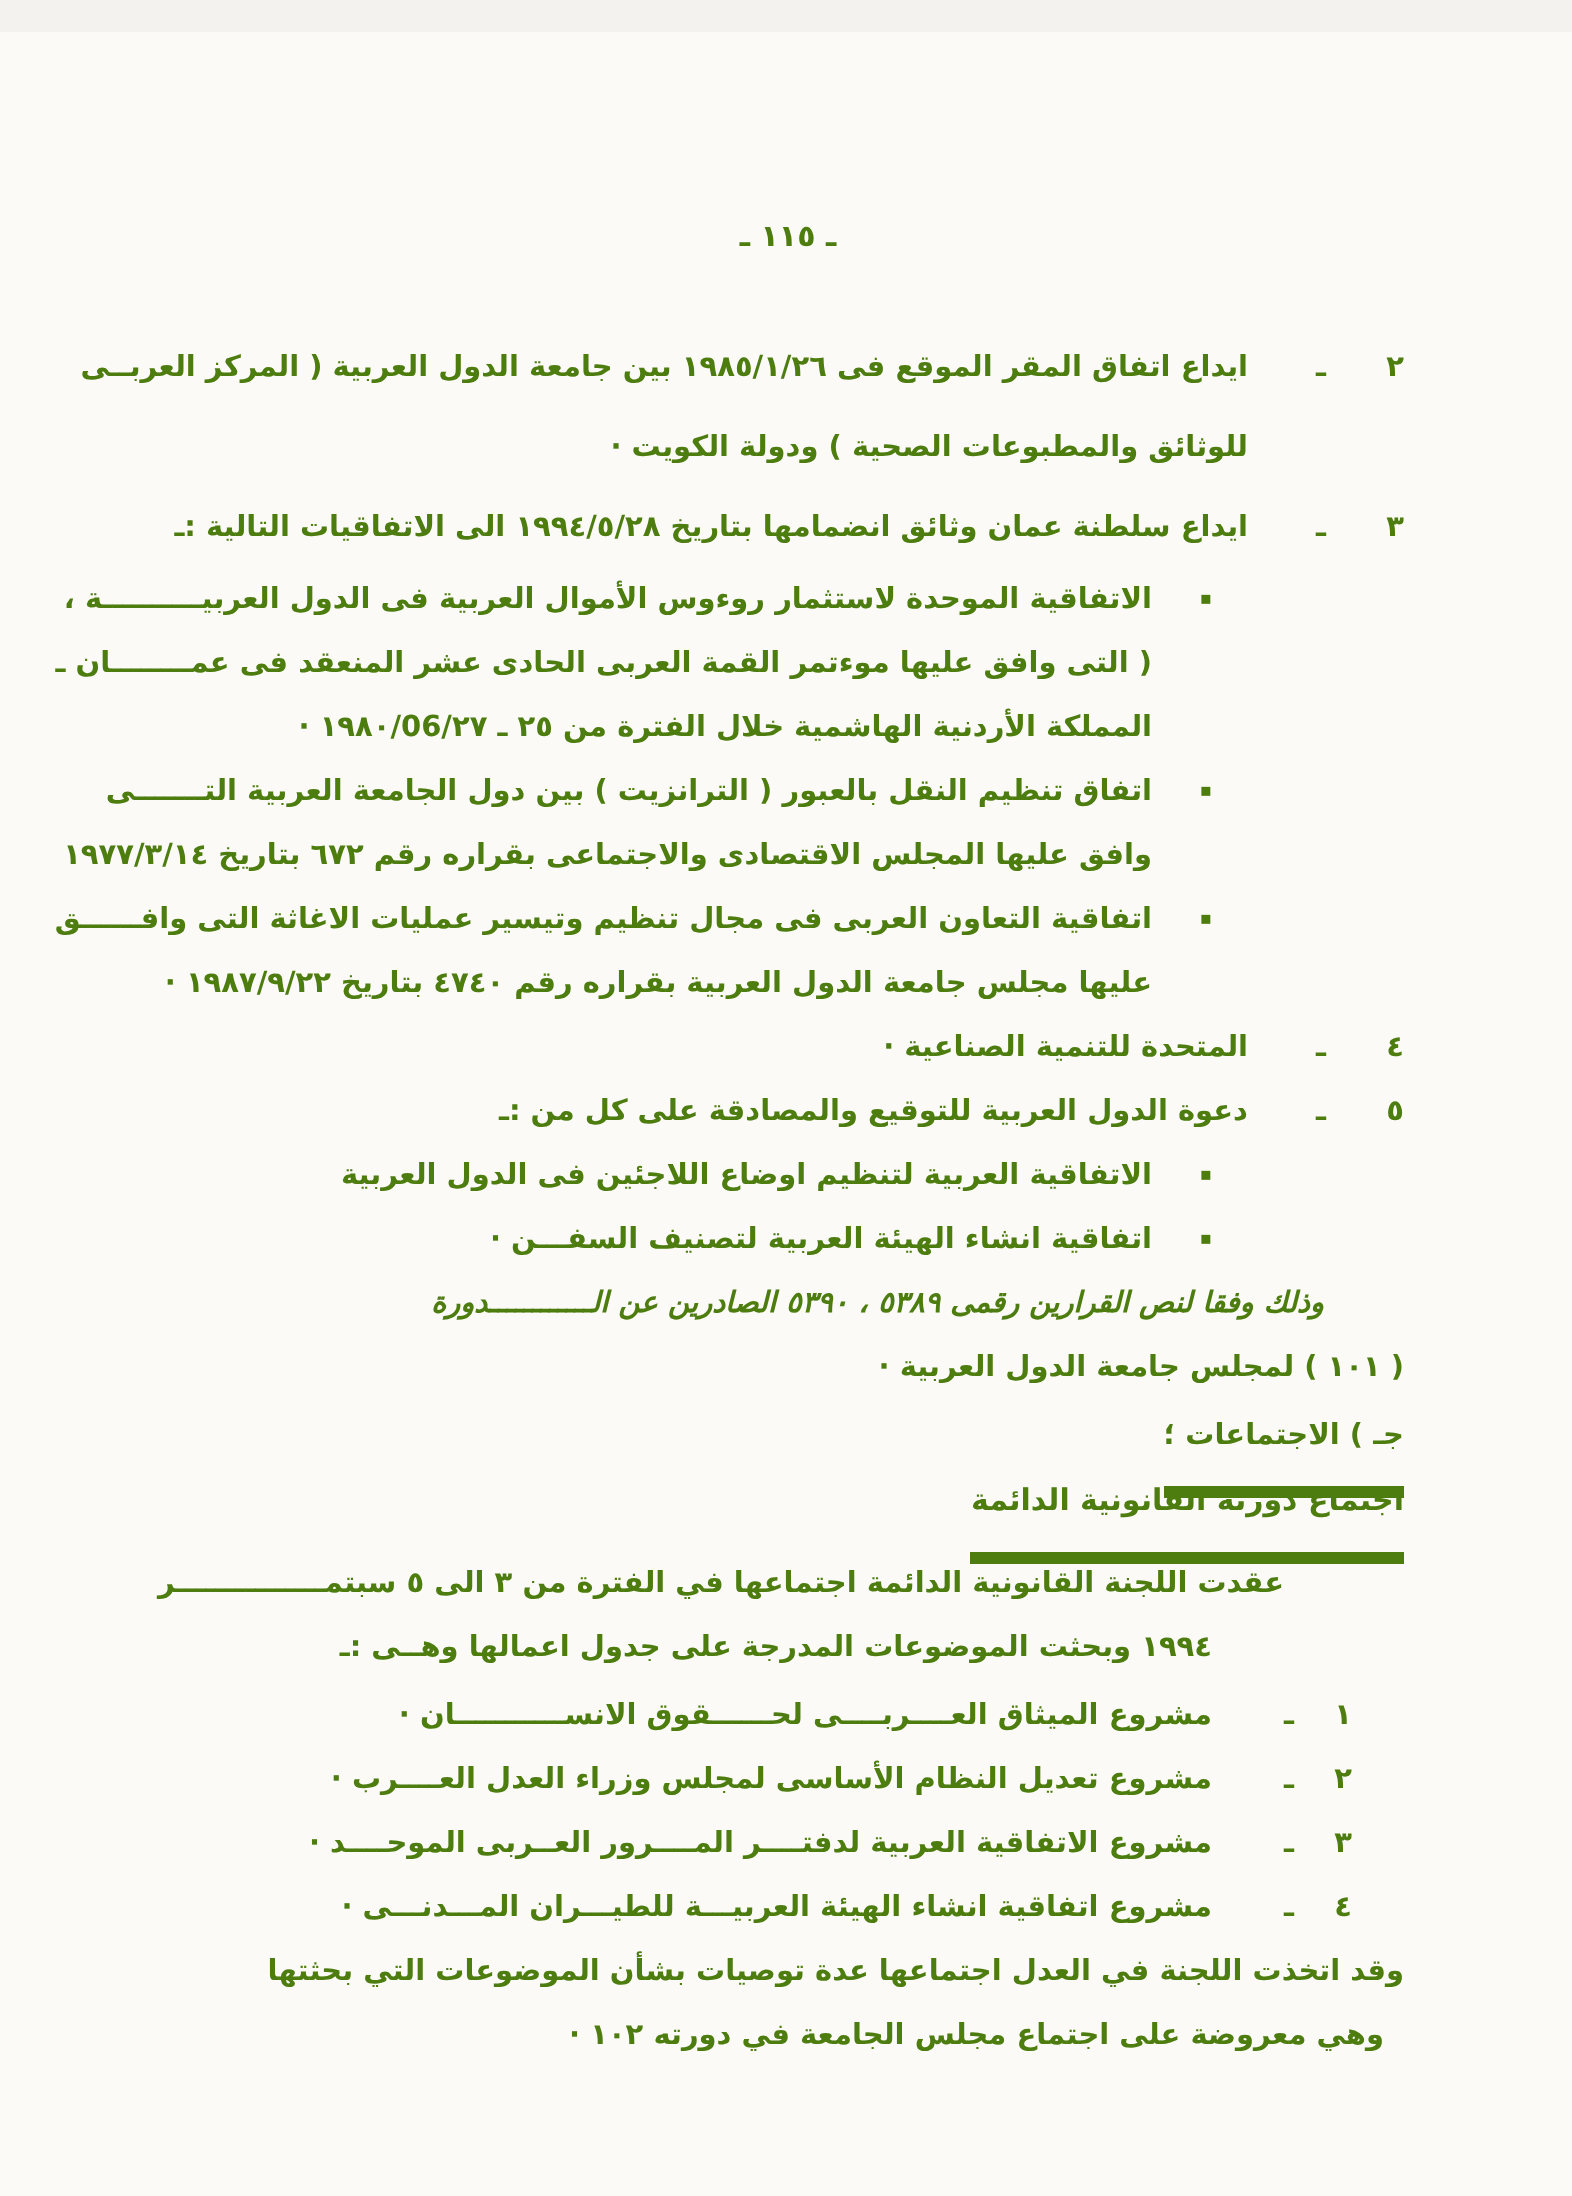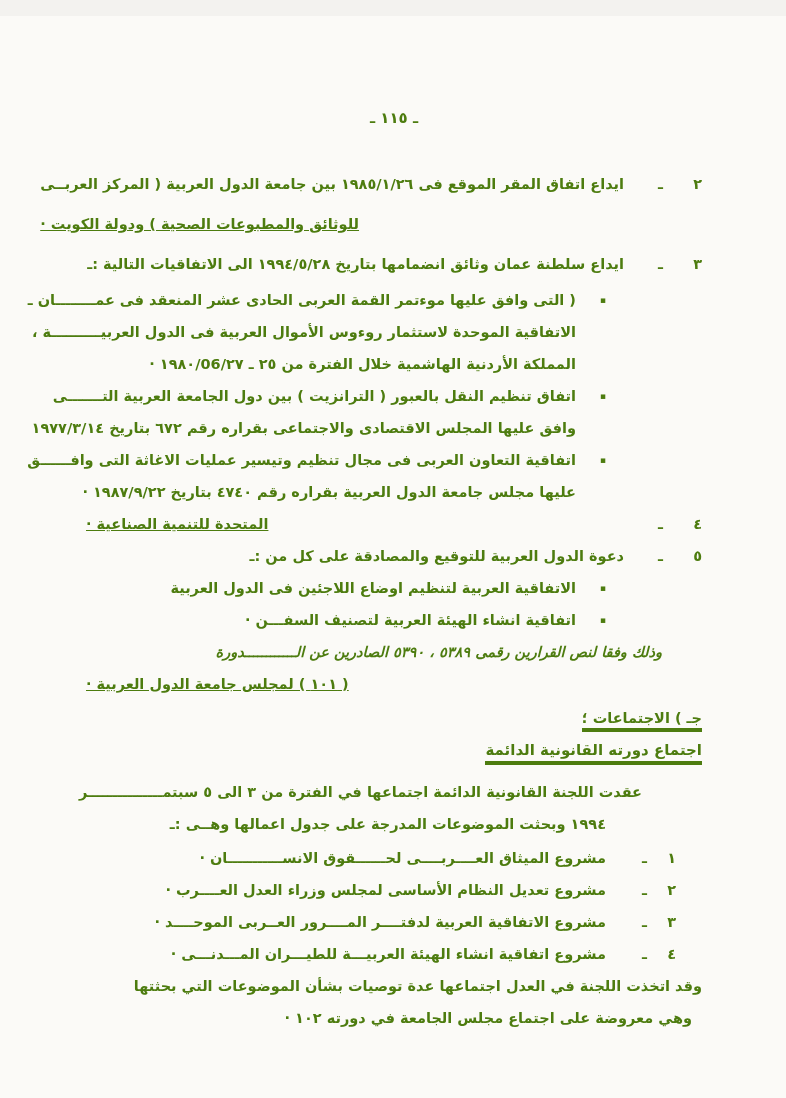--- a/index.html
+++ b/index.html
@@ -10,40 +10,40 @@
     font-family:"DejaVu Sans",sans-serif;
     font-weight:700;
   }
   .content{padding:90px 84px 0 86px;}
   .page-number{
     text-align:center;font-size:15px;height:24px;line-height:24px;
     margin-bottom:34px;letter-spacing:2px;
   }
   .line{height:32px;line-height:32px;font-size:14.5px;white-space:nowrap;}
   .tall .line{height:40px;line-height:40px;}
-  .c{text-align:left;white-space:nowrap;text-decoration:underline;}
+  .c{text-align:right;white-space:nowrap;}
   .num-row{display:flex;}
   .num-col{
     width:54px;flex:0 0 54px;display:flex;justify-content:space-between;
     padding-left:10px;box-sizing:border-box;
   }
   .num-body{flex:1;padding-right:24px;}
   .bullet-row{display:flex;padding-right:96px;}
   .bullet-col{width:30px;flex:0 0 30px;font-size:9px;}
   .bullet-body{flex:1;}
   .legal-group{padding-right:26px;margin-top:2px;}
   .legal-group .num-col{width:40px;flex:0 0 40px;padding-left:6px;}
   .legal-group .num-body{padding-right:30px;}
   .p1-l1{padding-right:40px;font-style:italic;}
   .p2{margin-top:10px;}
   .p2-l1{padding-right:60px;}
   .p2-l2{padding-right:96px;}
   .p3-l2{padding-right:10px;}
   .heading-row{margin-top:2px;}
-  .underlined{border-bottom:4px solid #4d7c0f;padding-bottom:2px;}
+  .underlined{border-bottom:6px solid #4d7c0f;padding-bottom:17px;}
   .section-heading{font-size:14.5px;}
   .section-subheading{font-size:15px;}
 </style>
 </head>
 <body>
 
 <div class="page" dir="rtl">
   <div class="content">
 
     <div class="page-number">ـ ١١٥ ـ</div>
@@ -65,22 +65,22 @@
         <span>ـ</span>
       </div>
       <div class="num-body">
         <div class="line">ايداع سلطنة عمان وثائق انضمامها بتاريخ ١٩٩٤/٥/٢٨ الى الاتفاقيات التالية :ـ</div>
       </div>
     </div>
 
     <div class="bullet-row">
       <div class="bullet-col line">▪</div>
       <div class="bullet-body">
+        <div class="line">الاتفاقية الموحدة لاستثمار روءوس الأموال العربية فى الدول العربيــــــــــة ،</div>
         <div class="line">( التى وافق عليها موءتمر القمة العربى الحادى عشر المنعقد فى عمــــــــان ـ</div>
-        <div class="line">الاتفاقية الموحدة لاستثمار روءوس الأموال العربية فى الدول العربيــــــــــة ،</div>
         <div class="line">المملكة الأردنية الهاشمية خلال الفترة من ٢٥ ـ ١٩٨٠/06/٢٧ ·</div>
       </div>
     </div>
 
     <div class="bullet-row">
       <div class="bullet-col line">▪</div>
       <div class="bullet-body">
         <div class="line">اتفاق تنظيم النقل بالعبور ( الترانزيت ) بين دول الجامعة العربية التـــــــى</div>
         <div class="line">وافق عليها المجلس الاقتصادى والاجتماعى بقراره رقم ٦٧٢ بتاريخ ١٩٧٧/٣/١٤</div>
       </div>

